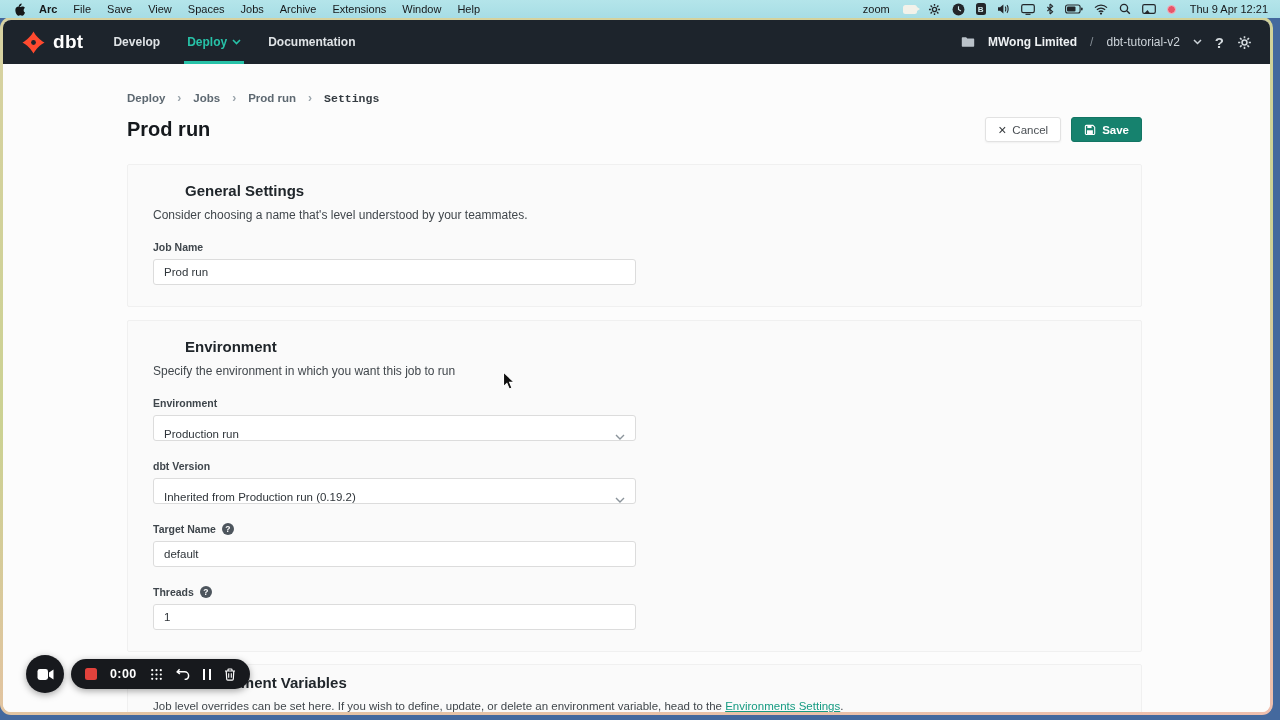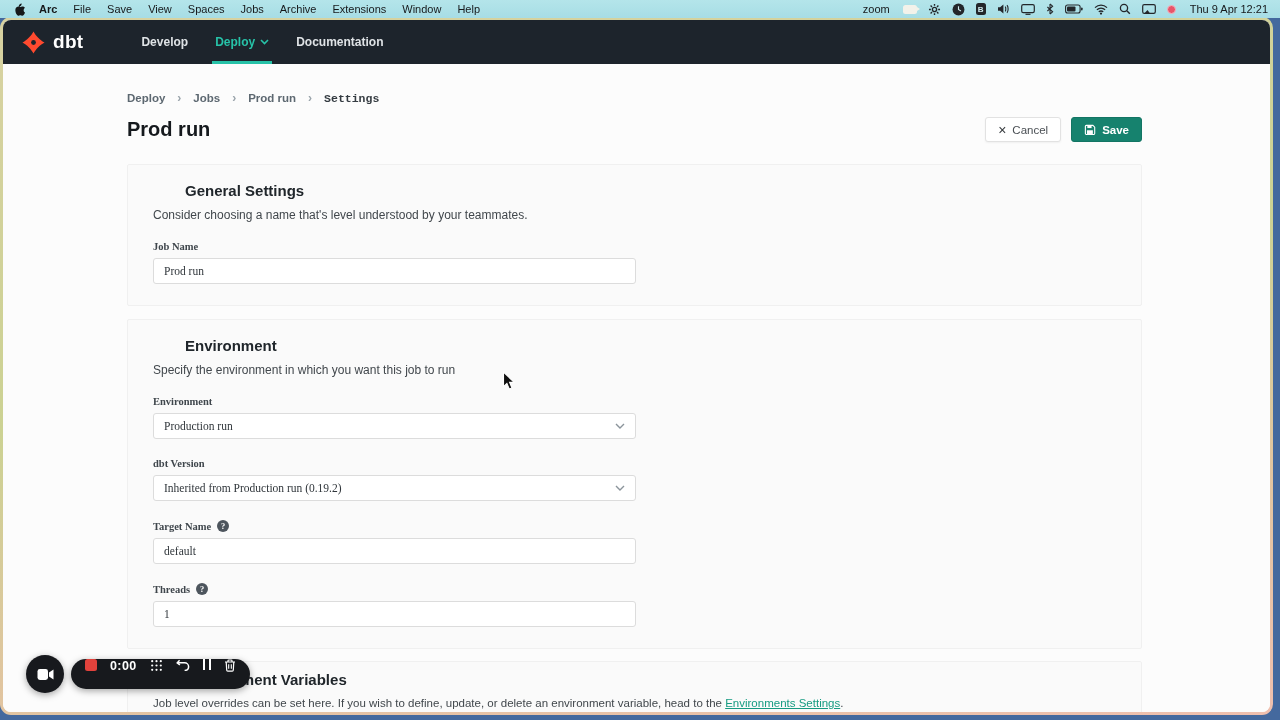--- a/index.html
+++ b/index.html
@@ -29,21 +29,21 @@
   
   .window {
     position:absolute; top:17px; left:0; right:7px; bottom:5px;
     border-radius:11px; padding:3px;
     background:linear-gradient(170deg,#d8d2a2 0%,#ccd293 45%,#e0c59f 72%,#efbfae 100%);
     z-index:2;
   }
   .window-inner { width:100%; height:100%; border-radius:8px; overflow:hidden; background:#fcfcfc; display:flex; flex-direction:column; }
 
   
-  .navbar { height:44px; flex-shrink:0; background:#1d242c; display:flex; align-items:stretch; padding:0 18px;gap:28px; }
+  .navbar { height:44px; flex-shrink:0; background:#1d242c; display:flex; align-items:stretch; padding:0 18px; }
   .brand { display:flex; align-items:center; gap:7px; margin-right:30px; }
   .brand-text { color:#fff; font-size:19px; font-weight:700; letter-spacing:.3px; }
   .nav-links { display:flex; align-items:stretch; }
   .nav-item { display:flex; align-items:center; gap:5px; margin-right:27px; font-size:12px; font-weight:600; color:#dfe3e6; position:relative; cursor:default; }
   .nav-item.active { color:#27c2a8; }
   .nav-item.active::after { content:""; position:absolute; left:-3px; right:-3px; bottom:0; height:3px; background:#27c2a8; }
   .nav-right { margin-left:auto; display:flex; align-items:center; gap:13px; }
   .acct { color:#eef1f3; font-size:12px; font-weight:700; }
   .slash { color:#848d95; font-size:12px; }
   .proj { color:#ccd3d9; font-size:12px; }
@@ -65,33 +65,33 @@
   .btn-cancel { background:#fff; border:1px solid #e2e2e2; color:#4a4f54; box-shadow:0 1px 2px rgba(0,0,0,.05); }
   .x-glyph::before { content:"\00D7"; font-size:14px; color:#35393d; line-height:1; }
   .btn-save { background:#16826e; color:#fff; border:1px solid #137564; font-weight:600; }
 
   .card { background:#fafafa; border:1px solid #f0f0f0; border-radius:2px; padding:17px 25px 21px; }
   .card-general { margin-top:22px; }
   .card-env { margin-top:13px; }
   .card-envvars { margin-top:12px; padding-top:9px; height:200px; }
   .card-title { font-size:15px; font-weight:700; color:#20262b; margin-bottom:9px;margin-left:32px; }
   .card-desc { font-size:12px; color:#41474c; }
-  .field { margin-top:19px;font-family:Liberation Serif, serif; }
+  .field { margin-top:19px; }
   .field-label { display:flex; align-items:center; gap:6px; font-size:10.5px; font-weight:700; color:#3f464c; margin-bottom:6px; }
   .help-dot { width:12px; height:12px; border-radius:50%; background:#4d555d; color:#fff; font-size:8.5px; font-weight:700; display:inline-flex; align-items:center; justify-content:center; }
   .help-dot::before { content:"?"; }
   .text-input, .select { width:483px; height:26px; border:1px solid #dcdcdc; border-radius:3px; background:#fff; padding:0 10px; font-size:11.5px; color:#2f353a; font-family:inherit; }
-  .select { display:flex; align-items:center; justify-content:space-between; cursor:default; }
+  .select { display:flex; align-items:flex-end; justify-content:space-between; cursor:default; }
 
   .env-desc { font-size:11.5px; color:#41474c; margin-top:4px; }
   .env-link { color:#169b82; text-decoration:underline; cursor:pointer; }
 
   
   .rec-cam { position:absolute; left:26px; top:655px; width:38px; height:38px; border-radius:50%; background:#17191d; display:flex; align-items:center; justify-content:center; box-shadow:0 2px 7px rgba(0,0,0,.35); z-index:50; }
-  .rec-pill { position:absolute; left:71px; top:659px; height:30px; border-radius:15px; background:#17191d; display:flex; padding:0 14px; gap:13px; box-shadow:0 2px 7px rgba(0,0,0,.35); z-index:50; }
+  .rec-pill { position:absolute; left:71px; top:659px; height:30px; border-radius:15px; background:#17191d; display:flex; align-items:center; padding:0 14px; gap:13px; box-shadow:0 2px 7px rgba(0,0,0,.35); z-index:50; }
   .stop-btn { width:12px; height:12px; background:#e2423c; border-radius:2.5px; }
   .rec-time { color:#fff; font-size:12.5px; font-weight:600; letter-spacing:.4px; }
   .pause-bars { width:8px; height:11px; border-left:2.5px solid #fff; border-right:2.5px solid #fff; }
 
   .cursor { position:absolute; left:502px; top:371px; z-index:99; }
 
   svg { display:block; }
 </style>
 </head>
 <body>
@@ -191,20 +191,40 @@
       </div>
       <div class="nav-links">
         <span class="nav-item">Develop</span>
         <span class="nav-item active">
           <span>Deploy</span>
           <svg width="9" height="6" viewBox="0 0 9 6">
               <path d="M1 1l3.5 3.5L8 1" stroke="#27c2a8" stroke-width="1.6" fill="none"></path>
             </svg>
         </span>
         <span class="nav-item">Documentation</span>
+      </div>
+      <div class="nav-right">
+        <svg width="14" height="12" viewBox="0 0 14 12">
+            <path d="M.8 2.2c0-.6.4-1 1-1h3.3l1.2 1.3h6c.5 0 .9.4.9 1v6.3c0 .6-.4 1-1 1H1.8c-.6 0-1-.4-1-1V2.2z" fill="#bac2c9"></path>
+          </svg>
+        <span class="acct">MWong Limited</span>
+        <span class="slash">/</span>
+        <span class="proj">dbt-tutorial-v2</span>
+        <svg width="9" height="6" viewBox="0 0 9 6">
+            <path d="M1 1l3.5 3.5L8 1" stroke="#ccd3d9" stroke-width="1.5" fill="none"></path>
+          </svg>
+        <span class="q-help">?</span>
+        <span>
+          <svg width="15" height="15" viewBox="0 0 16 16">
+              <g stroke="#d3d9dd" stroke-width="1.7" fill="none">
+                <circle cx="8" cy="8" r="2.6"></circle>
+                <path d="M8 1.2v2.3M8 12.5v2.3M1.2 8h2.3M12.5 8h2.3M3.2 3.2l1.7 1.7M11.1 11.1l1.7 1.7M12.8 3.2l-1.7 1.7M4.9 11.1l-1.7 1.7"></path>
+              </g>
+            </svg>
+        </span>
       </div>
     </div>
 
     <div class="content">
       <div class="pagewrap">
 
         <div class="breadcrumb">
           <span class="crumb">Deploy</span>
           <span class="crumb-sep"></span>
           <span class="crumb">Jobs</span>

